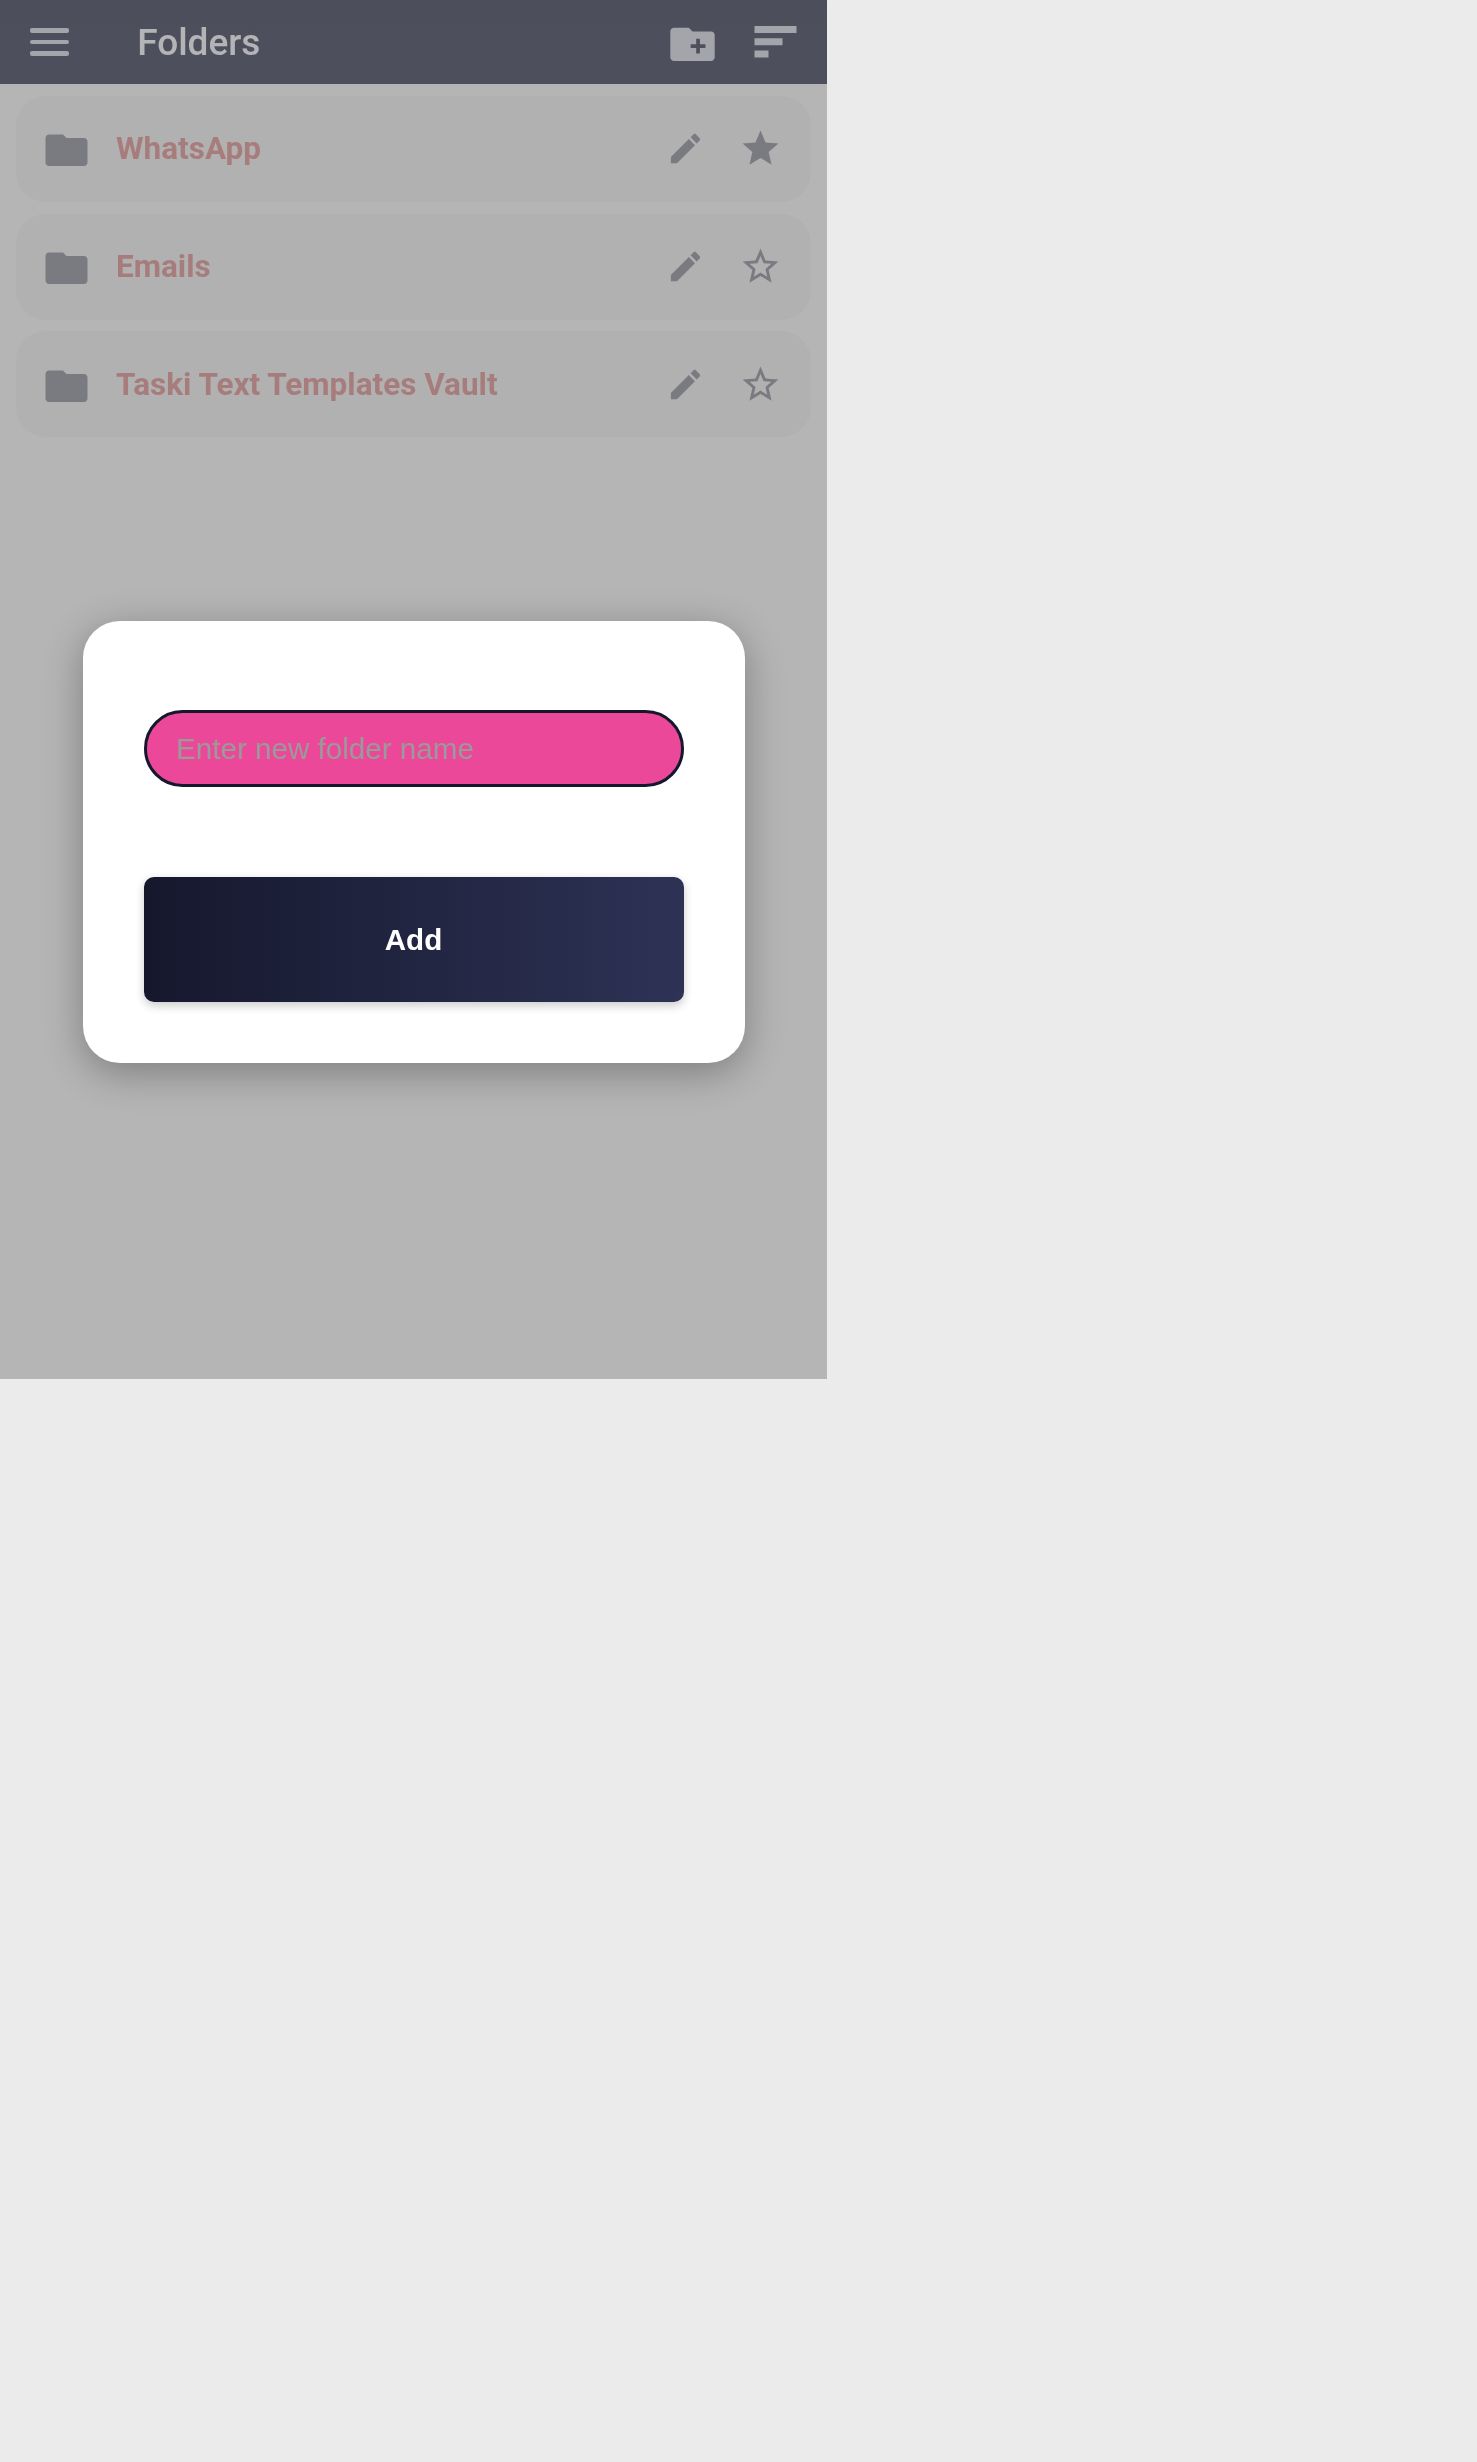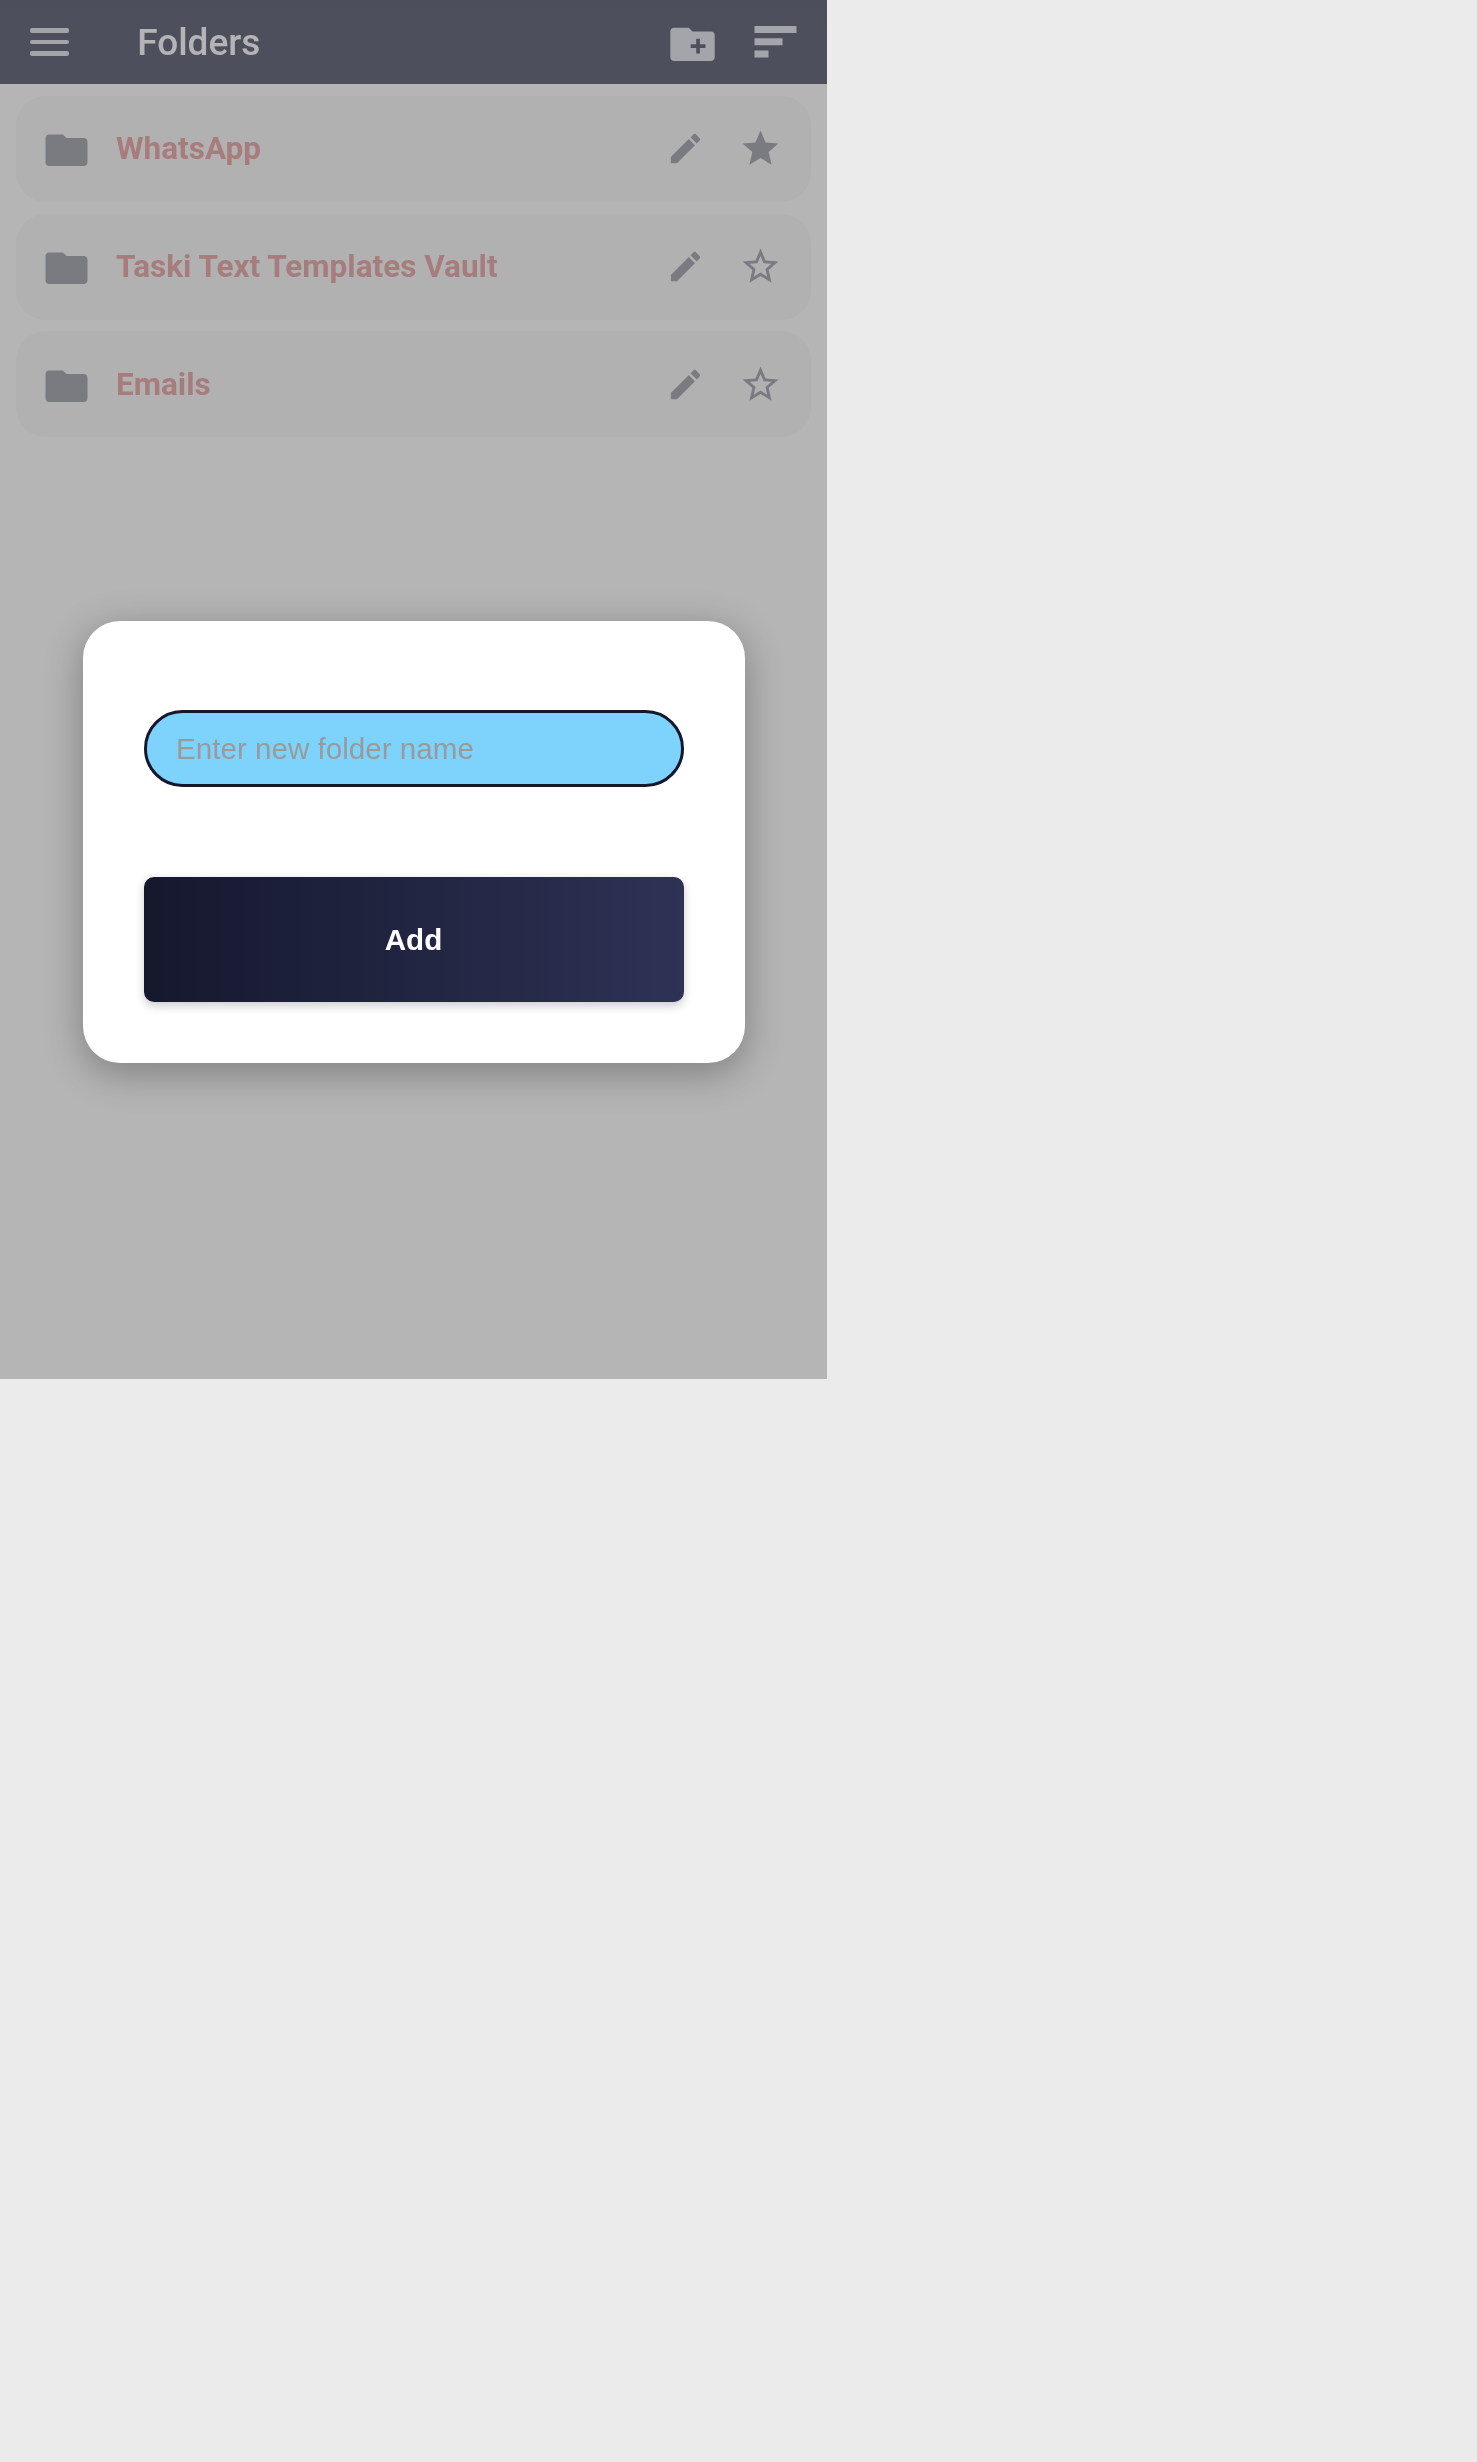--- a/index.html
+++ b/index.html
@@ -121,21 +121,21 @@
 
     .modal-input {
       width: 100%;
       height: 77px;
       border: 3px solid #15182d;
       border-radius: 39px;
       padding: 0 29.6px;
       font-size: 29.6px;
       color: #333;
       outline: none;
-      background: #7dd3fc;
+      background: #ec4899;
     }
 
     .modal-input::placeholder {
       color: #9a9a9a;
     }
 
     .modal-button {
       width: 100%;
       height: 125px;
       margin-top: 90px;
@@ -213,42 +213,42 @@
         </div>
       </div>
     </div>
 
     <div class="folder-row">
       <div class="icon-wrap folder-icon">
         <svg width="43" height="35" viewBox="0 0 24 20">
           <path d="M10 2H2C0.9 2 0 2.9 0 4v14c0 1.1 0.9 2 2 2h20c1.1 0 2-0.9 2-2V6c0-1.1-0.9-2-2-2H12L10 2z"></path>
         </svg>
       </div>
-      <div class="folder-name">Taski Text Templates Vault</div>
+      <div class="folder-name">Emails</div>
       <div class="folder-actions">
         <div class="icon-wrap edit-icon">
           <svg width="39" height="39" viewBox="0 0 24 24">
             <path d="M3 17.25V21h3.75L17.81 9.94l-3.75-3.75L3 17.25zM20.71 7.04c.39-.39.39-1.02 0-1.41l-2.34-2.34c-.39-.39-1.02-.39-1.41 0l-1.83 1.83 3.75 3.75 1.83-1.83z"></path>
           </svg>
         </div>
         <div class="icon-wrap star-icon">
           <svg width="43" height="43" viewBox="0 0 24 24">
             <path d="M22 9.24l-7.19-.62L12 2 9.19 8.63 2 9.24l5.46 4.73L5.82 21 12 17.27 18.18 21l-1.63-7.03L22 9.24zM12 15.4l-3.76 2.27 1-4.28-3.32-2.88 4.38-.38L12 6.1l1.71 4.04 4.38.38-3.32 2.88 1 4.28L12 15.4z"></path>
           </svg>
         </div>
       </div>
     </div>
 
     <div class="folder-row">
       <div class="icon-wrap folder-icon">
         <svg width="43" height="35" viewBox="0 0 24 20">
           <path d="M10 2H2C0.9 2 0 2.9 0 4v14c0 1.1 0.9 2 2 2h20c1.1 0 2-0.9 2-2V6c0-1.1-0.9-2-2-2H12L10 2z"></path>
         </svg>
       </div>
-      <div class="folder-name">Emails</div>
+      <div class="folder-name">Taski Text Templates Vault</div>
       <div class="folder-actions">
         <div class="icon-wrap edit-icon">
           <svg width="39" height="39" viewBox="0 0 24 24">
             <path d="M3 17.25V21h3.75L17.81 9.94l-3.75-3.75L3 17.25zM20.71 7.04c.39-.39.39-1.02 0-1.41l-2.34-2.34c-.39-.39-1.02-.39-1.41 0l-1.83 1.83 3.75 3.75 1.83-1.83z"></path>
           </svg>
         </div>
         <div class="icon-wrap star-icon">
           <svg width="43" height="43" viewBox="0 0 24 24">
             <path d="M22 9.24l-7.19-.62L12 2 9.19 8.63 2 9.24l5.46 4.73L5.82 21 12 17.27 18.18 21l-1.63-7.03L22 9.24zM12 15.4l-3.76 2.27 1-4.28-3.32-2.88 4.38-.38L12 6.1l1.71 4.04 4.38.38-3.32 2.88 1 4.28L12 15.4z"></path>
           </svg>

